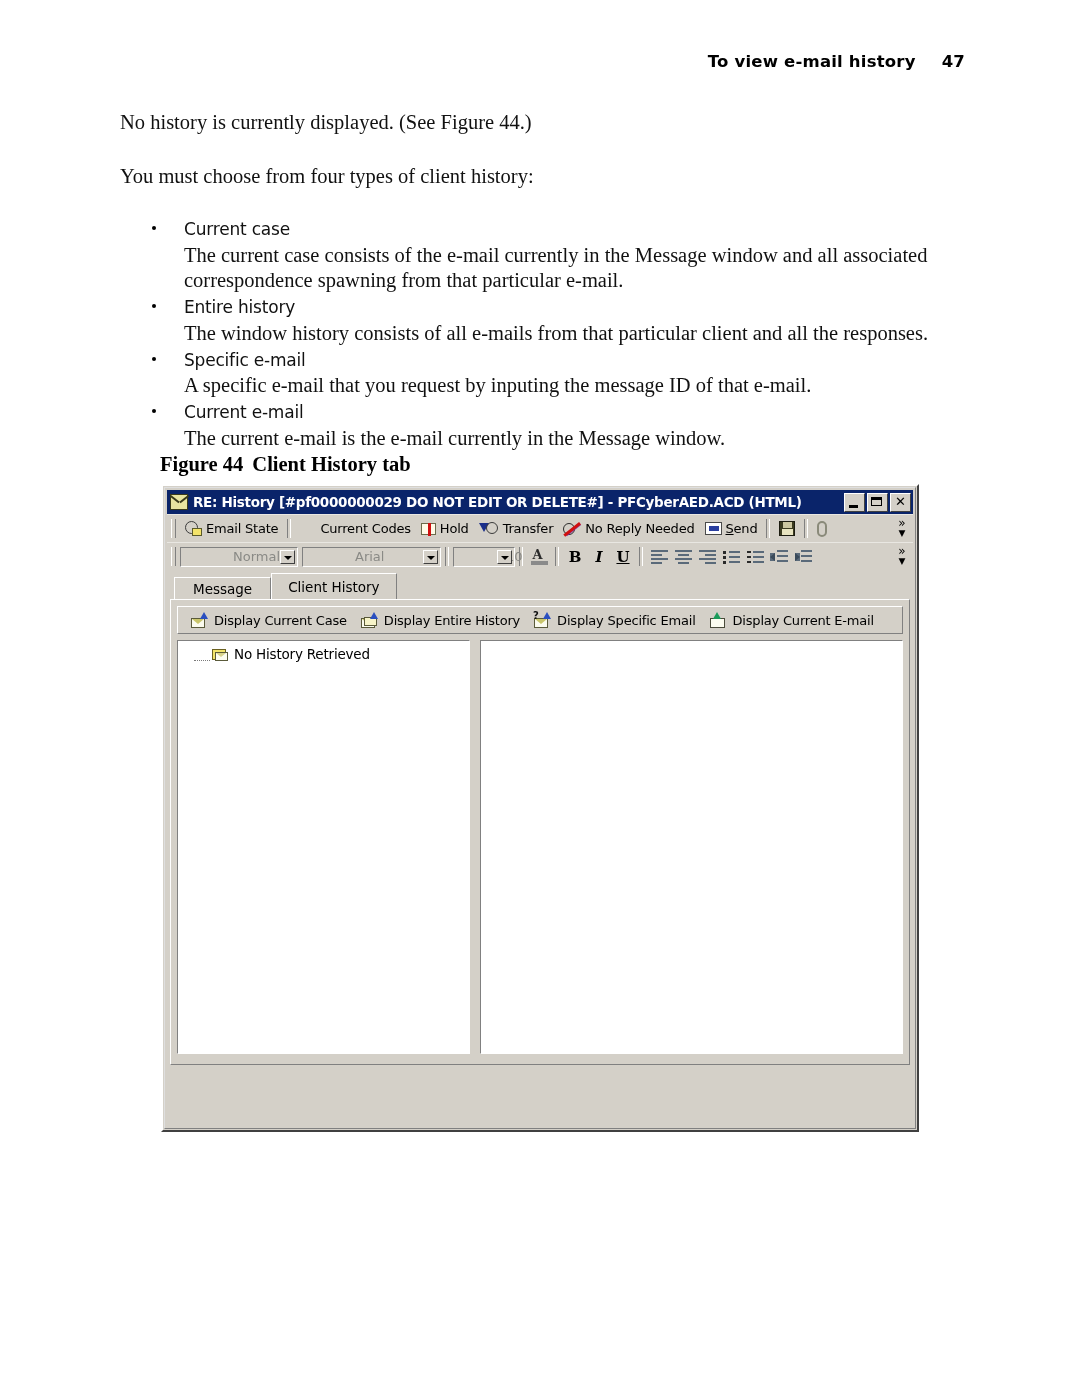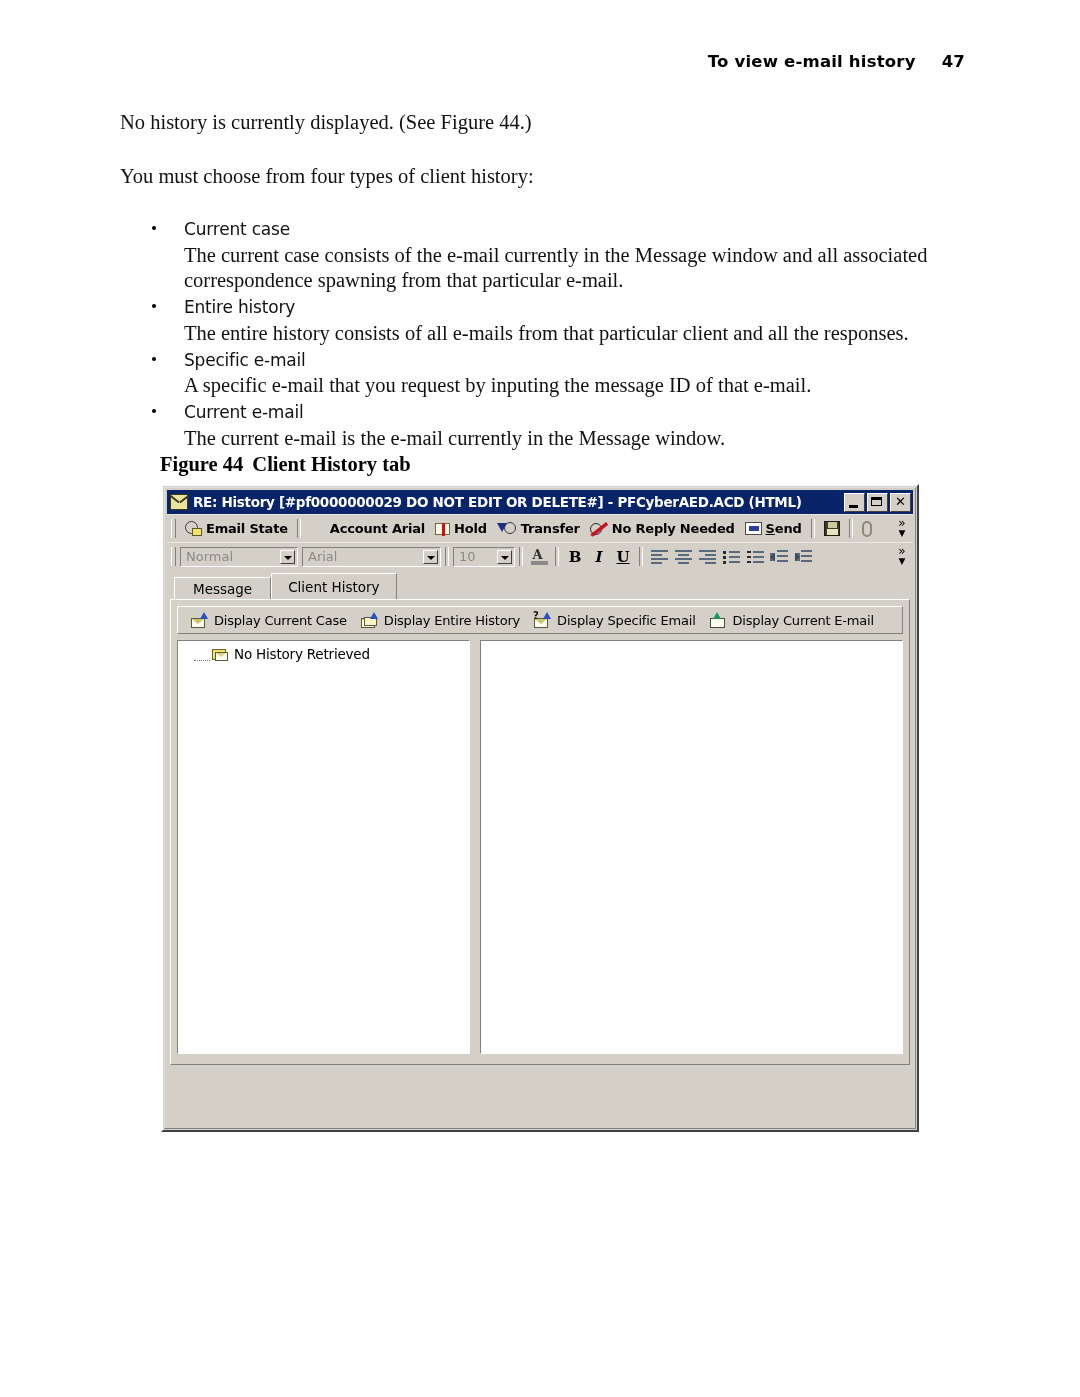--- a/index.html
+++ b/index.html
@@ -200,21 +200,21 @@
   .tb-btn {
     display: flex; align-items: center;
     height: 22px;
     padding: 0 5px;
     font-size: 13px;
     color: #000;
     white-space: nowrap;
     font-family: "DejaVu Sans", sans-serif;
     flex: 0 0 auto;
   }
-  .tb-btn .lbl { margin-left: 4px; letter-spacing: -0.2px; font-weight: bold; }
+  .tb-btn .lbl { margin-left: 4px; letter-spacing: -0.2px; }
   .tb-sep {
     width: 2px; height: 19px;
     border-left: 1px solid #808080;
     border-right: 1px solid #ffffff;
     margin: 0 4px;
     flex: 0 0 auto;
   }
   .chevron {
     position: absolute;
     right: 4px; top: 3px;
@@ -306,20 +306,21 @@
     height: 20px;
     background: #d4d0c8;
     border-top: 1.5px solid #808080;
     border-left: 1.5px solid #808080;
     border-right: 1.5px solid #ffffff;
     border-bottom: 1.5px solid #ffffff;
     box-sizing: border-box;
     display: flex; align-items: center;
     position: relative;
     flex: 0 0 auto;
+    padding-left: 47px;
   }
   .combo .cval {
     font-size: 13px; color: #8a8a86;
     padding-left: 5px; white-space: nowrap;
     font-family: "DejaVu Sans", sans-serif;
   }
   .combo .cbtn {
     position: absolute; right: 2px; top: 2px;
     width: 15px; height: 14px;
     background: #d4d0c8;
@@ -567,21 +568,21 @@
         <span class="bullet-label">Current case</span>
       </div>
       <div class="bullet-desc">The current case consists of the e-mail currently in the Message window and all associated correspondence spawning from that particular e-mail.</div>
     </li>
 
     <li>
       <div class="bullet-row">
         <span class="bullet-dot"></span>
         <span class="bullet-label">Entire history</span>
       </div>
-      <div class="bullet-desc">The entire history consists of all e-mails from that particular client and all the responses.</div>
+      <div class="bullet-desc">The window history consists of all e-mails from that particular client and all the responses.</div>
     </li>
 
     <li>
       <div class="bullet-row">
         <span class="bullet-dot"></span>
         <span class="bullet-label">Specific e-mail</span>
       </div>
       <div class="bullet-desc">A specific e-mail that you request by inputing the message ID of that e-mail.</div>
     </li>
 
@@ -627,21 +628,21 @@
         <span class="lbl">Email State</span>
       </span>
 
       <span class="tb-sep"></span>
 
       <span class="tb-btn">
         <span class="ico ico-acct">
             <i>01</i>
             <i>10</i>
           </span>
-        <span class="lbl">Account Arial</span>
+        <span class="lbl">Current Codes</span>
       </span>
 
       <span class="tb-btn">
         <span class="ico ico-hold"></span>
         <span class="lbl">Hold</span>
       </span>
 
       <span class="tb-btn">
         <span class="ico ico-transfer">
           <span class="arrow"></span>

